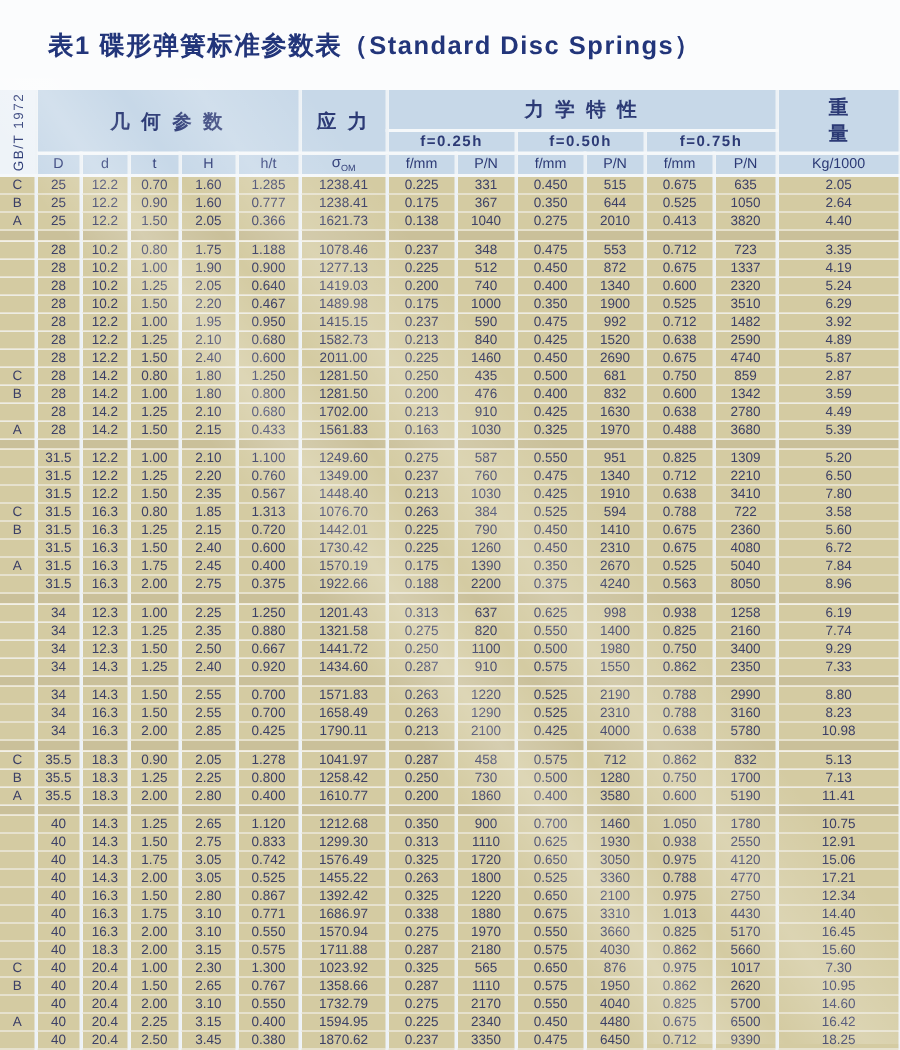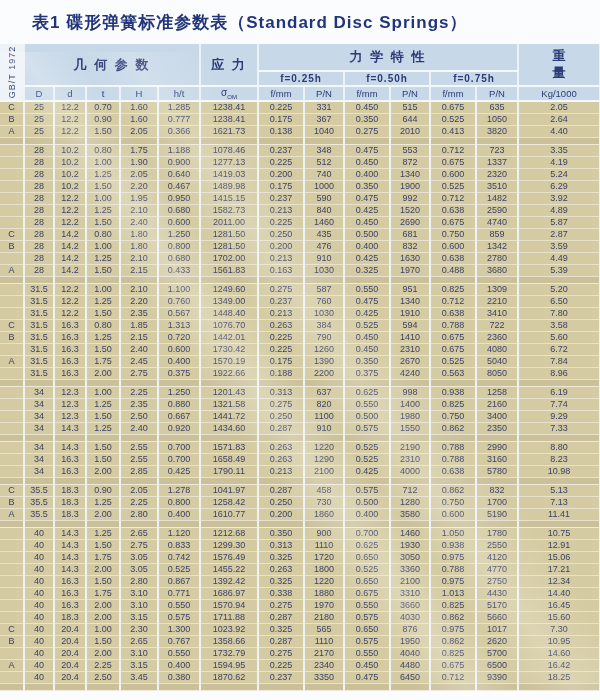--- a/index.html
+++ b/index.html
@@ -11,21 +11,21 @@
     --data_text:#3b3f66;
     --grid_v:#edf2f6;
     --grid_h:#e7e1cd;
     --page_bg:#fbfcfd;
   }
   *{box-sizing:border-box;margin:0;padding:0;}
   html,body{width:600px;height:700px;overflow:hidden;}
   body{background:var(--page_bg);font-family:"Liberation Sans",sans-serif;color:var(--data_text);}
   .page{width:600px;height:700px;position:relative;}
   .title{
-    height:44px;display:flex;align-items:center;padding-left:32px;
+    height:60px;display:flex;align-items:center;padding-left:32px;
     font-size:17px;font-weight:bold;color:var(--title_color);letter-spacing:1px;
   }
   table{border-collapse:collapse;table-layout:fixed;width:600px;background:#f2f6f9;}
   th,td{
     text-align:center;vertical-align:middle;overflow:hidden;white-space:nowrap;
     border-right:2px solid var(--grid_v);
   }
   thead th{
     background:var(--header_bg);color:var(--header_text);
     border-bottom:2px solid #f5f8fa;font-weight:bold;

